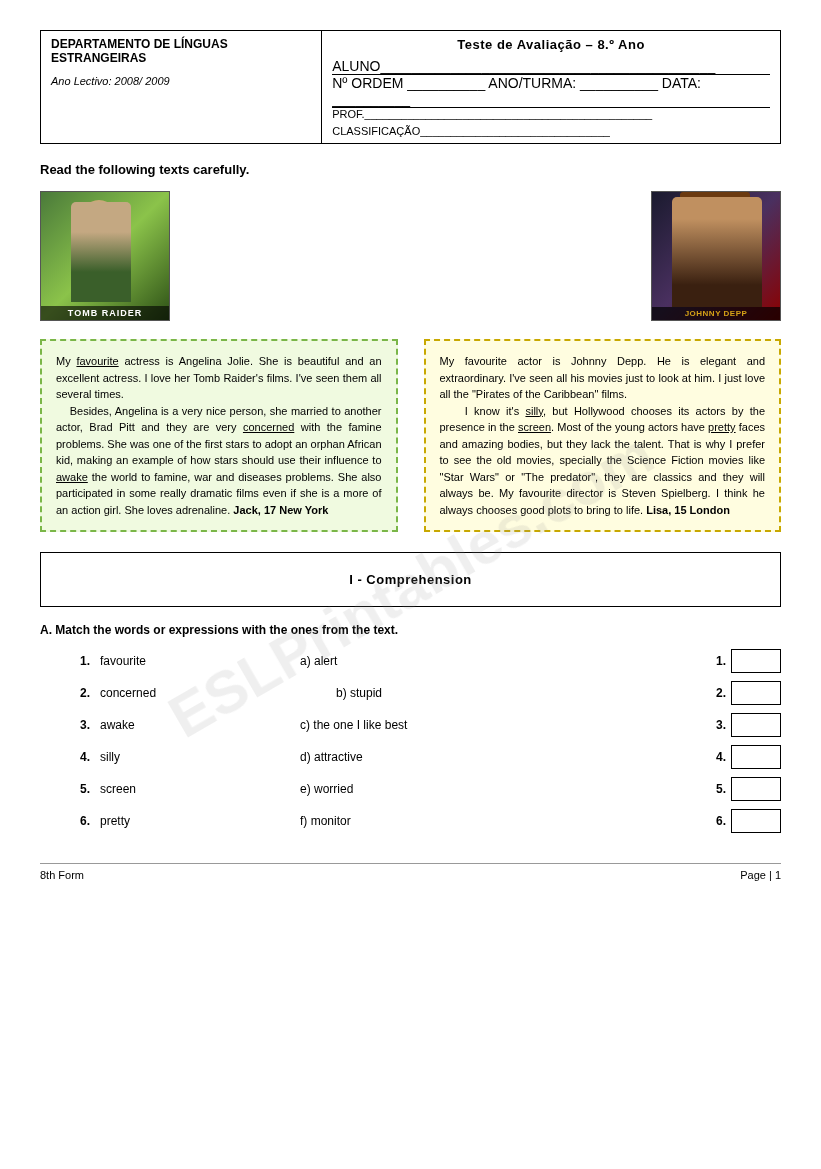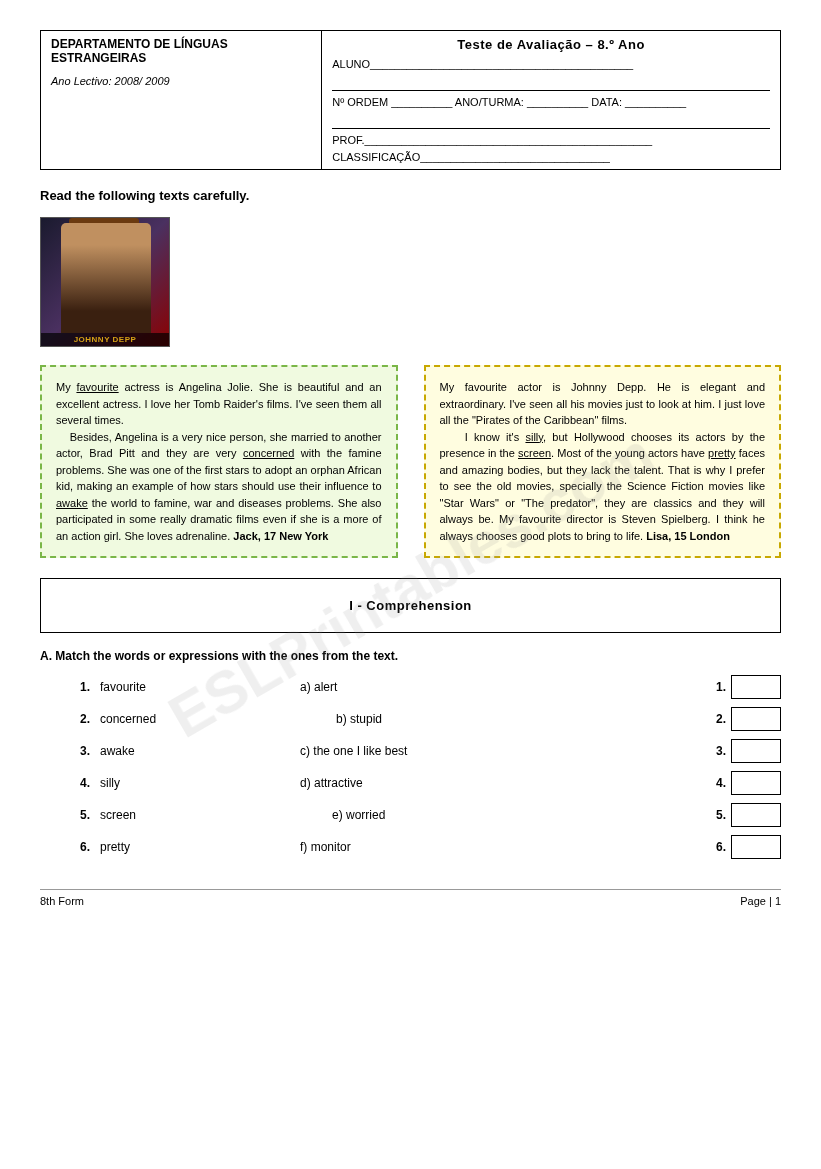--- a/index.html
+++ b/index.html
@@ -34,24 +34,23 @@
       font-size: 11px;
     }
     .header-title {
       font-size: 13px;
       font-weight: bold;
       text-align: center;
       letter-spacing: 0.5px;
       margin-bottom: 6px;
     }
     .header-field {
-      margin-bottom: 5px;
       border-bottom: 1px solid #000;
-      padding-bottom: 20px;
-      font-size: 11px;
+      padding-bottom: 0;
+      font-size: 14px;
     }
     .dept-name {
       font-weight: bold;
       font-size: 12px;
       margin-bottom: 6px;
     }
     .ano-lectivo {
       font-style: italic;
       font-size: 11px;
       margin-top: 10px;
@@ -298,20 +297,25 @@
       </div>
     </td>
   </tr>
 </tbody>
   </table>
 
 <div class="read-instruction">Read the following texts carefully.</div>
 
 <div class="cinema-section">
 
+  <div class="movie-img">
+    <div class="movie-img-face"></div>
+    <div class="movie-img-person"></div>
+    <div class="movie-img-label">TOMB RAIDER</div>
+  </div>
 
 
   <div class="movie-img2">
     <div class="movie-img2-hat"></div>
     <div class="movie-img2-face"></div>
     <div class="movie-img2-person"></div>
     <div class="movie-img2-label">JOHNNY DEPP</div>
   </div>
 </div>
 
@@ -400,21 +404,21 @@
     </div>
   </div>
 
   <div class="match-row">
     <div style="display:flex; width:100%; align-items:center;">
       <div style="width:220px; display:flex; align-items:center;">
         <span class="match-answer-num">5.</span>
         <span class="match-left">screen</span>
       </div>
       <div style="width:220px;">
-        <span style="font-size:12px;margin-left:32px;">e) worried</span>
+        <span style="font-size:12px;">e) worried</span>
       </div>
       <div style="margin-left:auto; display:flex; align-items:center;">
         <span style="font-weight:bold; font-size:12px; margin-right:5px;">5.</span>
         <div class="match-answer-box"></div>
       </div>
     </div>
   </div>
 
   <div class="match-row">
     <div style="display:flex; width:100%; align-items:center;">

